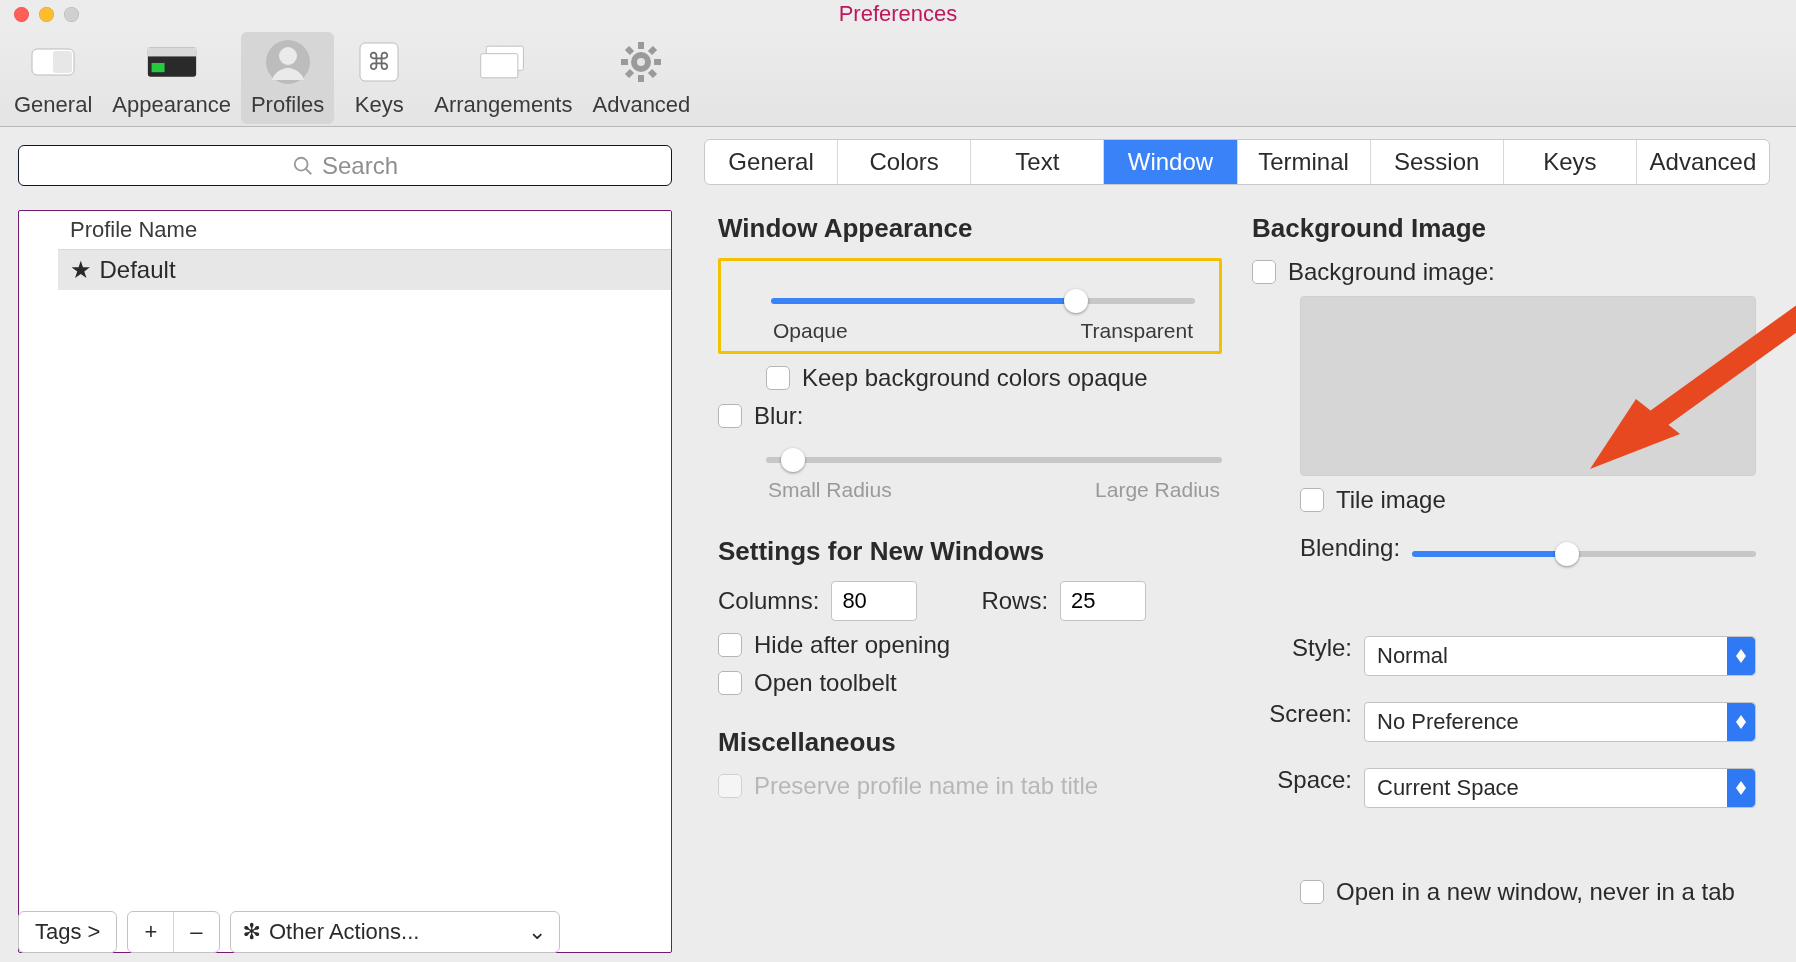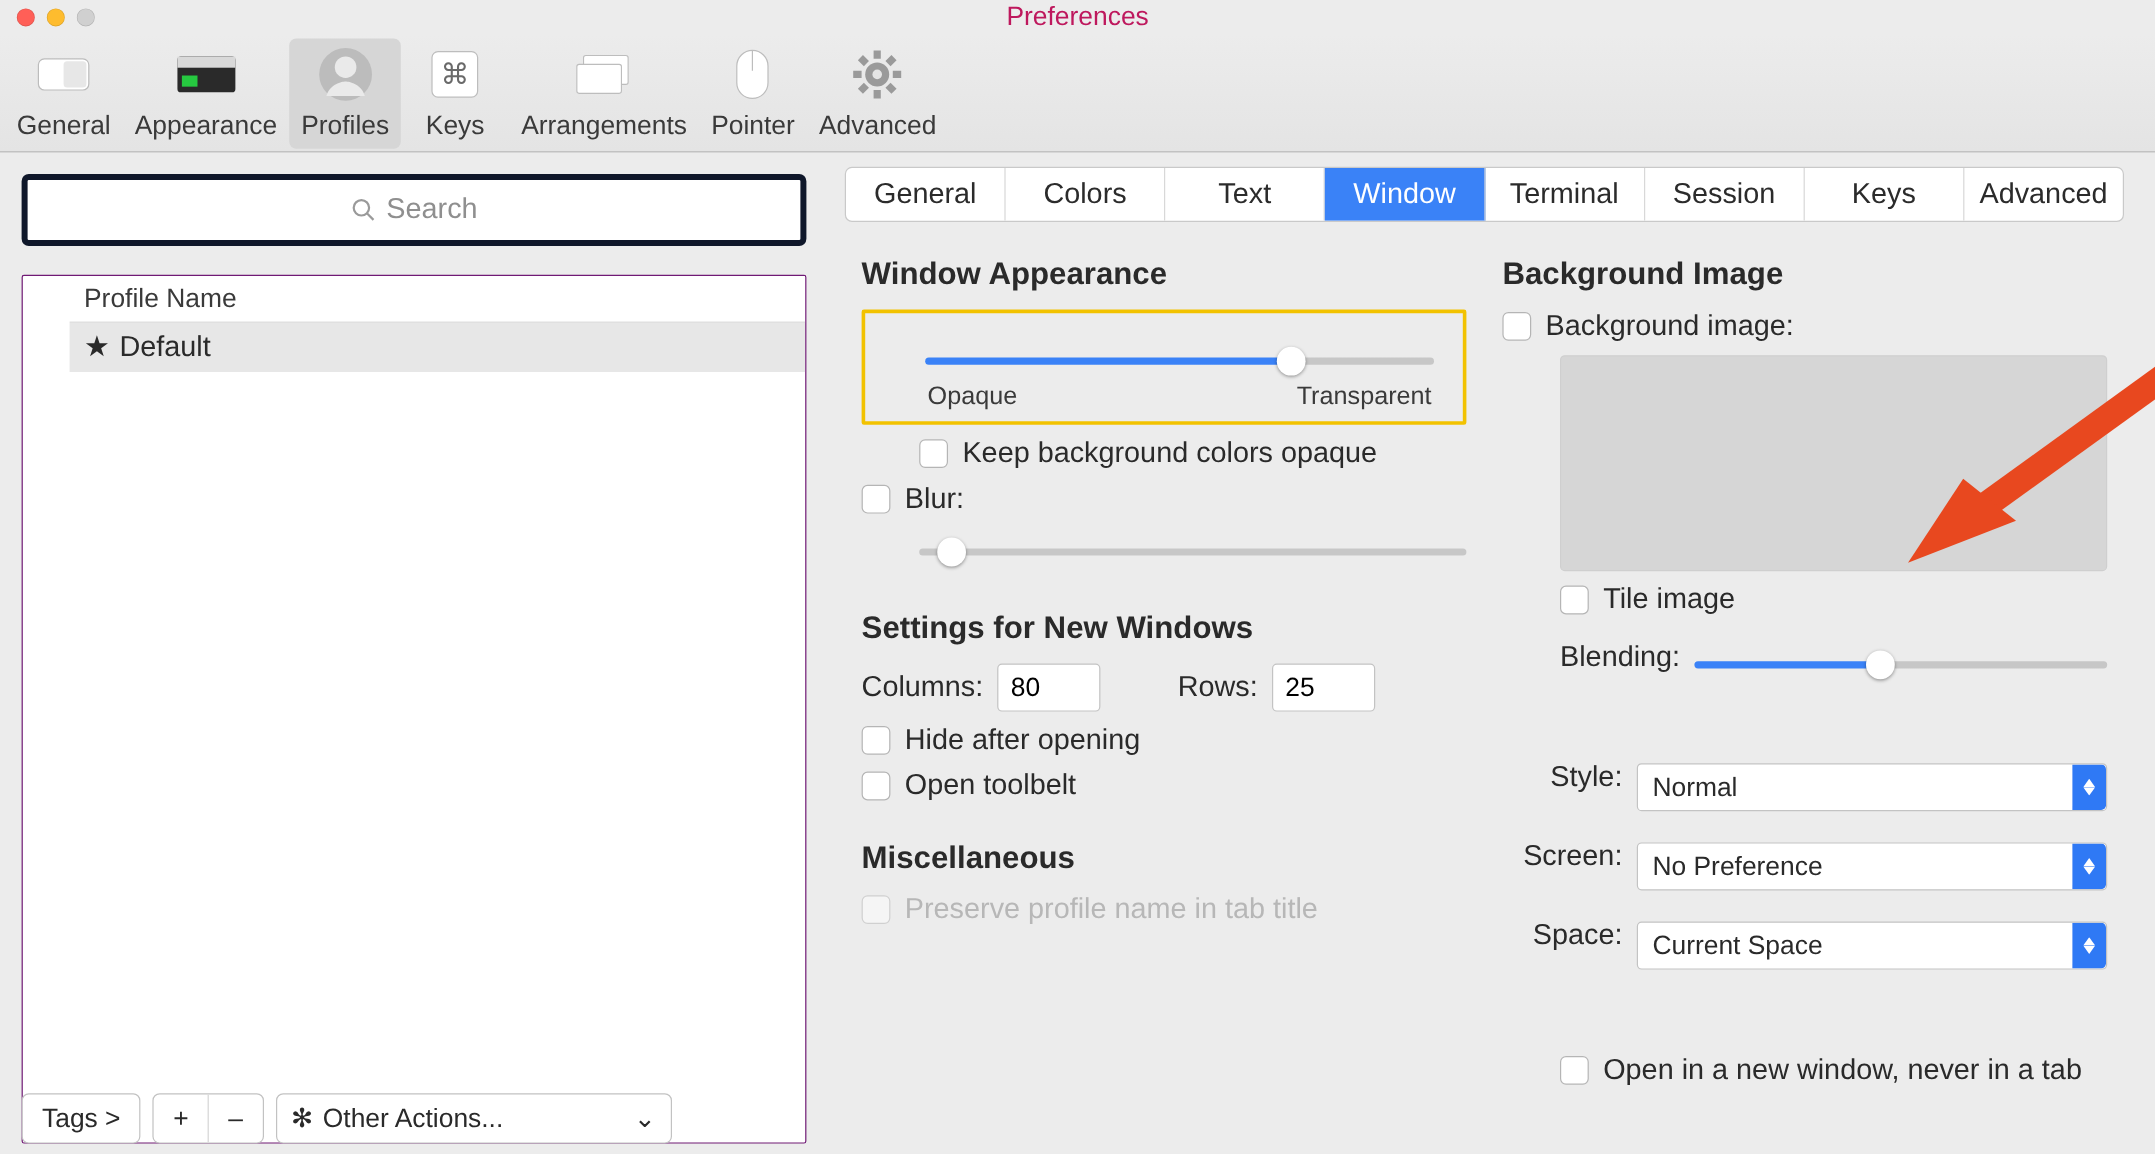--- a/index.html
+++ b/index.html
@@ -54,21 +54,21 @@
     display: flex;
     height: calc(100% - 28px - 108px);
   }
   .left {
     width: 690px; min-width: 690px;
     padding: 18px 18px 0 18px;
     display:flex; flex-direction:column;
     position: relative;
   }
   .search {
-    width: 100%; height: 60px; border: 5px solid #0f172a; border-radius: 6px;
+    width: 100%; height: 41px; border: 1px solid #0f172a; border-radius: 6px;
     background: #fff; display:flex; align-items:center; justify-content:center; gap:8px;
     color:#8f8f8f; font-size: 24px;
   }
   .search svg { color:#8f8f8f; }
   .profile-list {
     margin-top: 24px;
     background: #fff;
     border: 1px solid #701a75;
     border-radius: 2px;
     flex: 1;
@@ -225,29 +225,20 @@
     <span class="label">Keys</span>
   </div>
   <div class="tb-item">
     <span class="tb-icon">
       <svg width="56" height="42" viewBox="0 0 56 42">
           <rect x="10" y="4" width="40" height="26" rx="2" fill="#fff" stroke="#bdbdbd"></rect>
           <rect x="4" y="12" width="40" height="26" rx="2" fill="#fff" stroke="#bdbdbd"></rect>
         </svg>
     </span>
     <span class="label">Arrangements</span>
-  </div>
-  <div class="tb-item">
-    <span class="tb-icon">
-      <svg width="34" height="46" viewBox="0 0 34 46">
-          <rect x="4" y="3" width="26" height="40" rx="13" fill="#fff" stroke="#bdbdbd"></rect>
-          <line x1="17" y1="3" x2="17" y2="20" stroke="#bdbdbd"></line>
-        </svg>
-    </span>
-    <span class="label">Pointer</span>
   </div>
   <div class="tb-item">
     <span class="tb-icon">
       <svg width="46" height="46" viewBox="0 0 46 46">
           <circle cx="23" cy="23" r="10" fill="#9a9a9a"></circle>
           <g stroke="#9a9a9a" stroke-width="6">
             <line x1="23" y1="3" x2="23" y2="10"></line>
             <line x1="23" y1="36" x2="23" y2="43"></line>
             <line x1="3" y1="23" x2="10" y2="23"></line>
             <line x1="36" y1="23" x2="43" y2="23"></line>
@@ -342,20 +333,24 @@
 
           <div class="row">
             <span class="checkbox"></span>
             <span>Blur:</span>
           </div>
           <div style="padding-left:48px;">
             <div class="slider">
               <div class="track" style="background:#c7c7c7;"></div>
               <div class="thumb" style="left:6%;"></div>
             </div>
+            <div class="ends grey">
+              <span>Small Radius</span>
+              <span>Large Radius</span>
+            </div>
           </div>
 
           <h3 class="section" style="margin-top:34px;">Settings for New Windows</h3>
           <div class="row">
             <span>Columns:</span>
             <input class="ninput" value="80" style="">
             <span style="width:40px;"></span>
             <span>Rows:</span>
             <input class="ninput" value="25" style="">
           </div>

